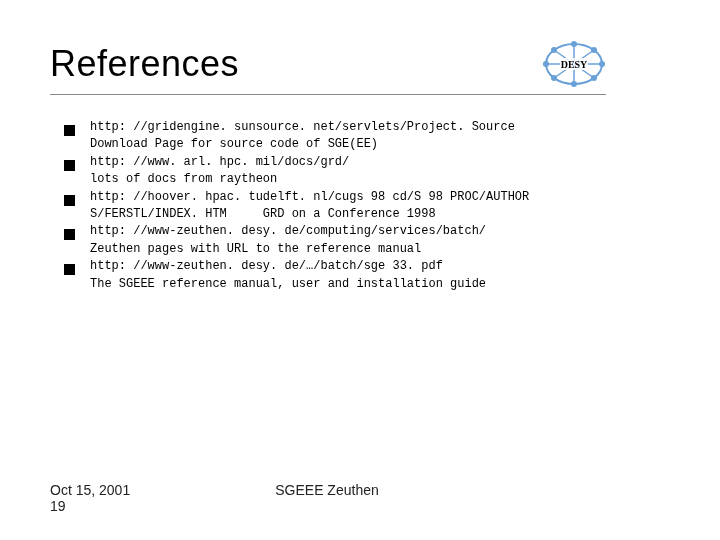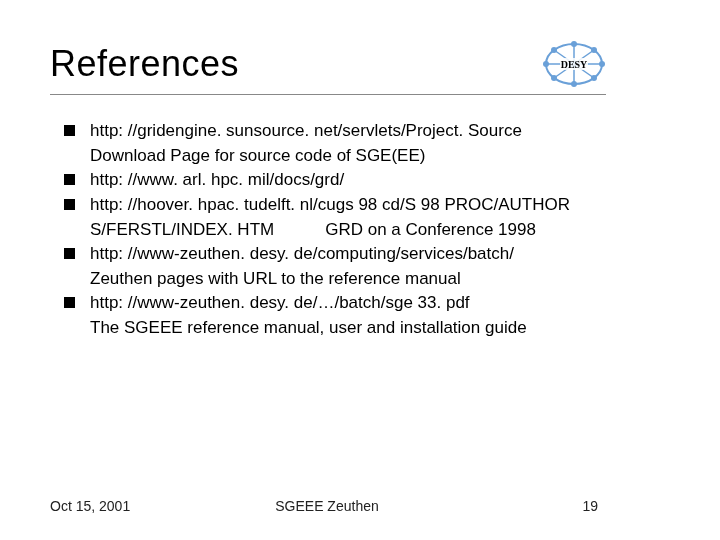--- a/index.html
+++ b/index.html
@@ -3,25 +3,25 @@
 <meta charset="utf-8">
 <style>
   * { margin: 0; padding: 0; box-sizing: border-box; }
   html, body { width: 720px; height: 540px; background: #fff; font-family: Verdana, Geneva, sans-serif; color: #000; }
   .slide { position: relative; width: 648px; height: 540px; padding: 40px 42px 30px 50px; }
   .header { display: flex; justify-content: space-between; align-items: center; margin-bottom: 6px; }
   .title { font-size: 36px; font-weight: 400; letter-spacing: 0.5px; }
   .logo { width: 64px; height: 48px; }
   .divider { border: none; border-top: 1px solid #888; margin-bottom: 24px; }
   .bullets { list-style: none; padding-left: 14px; }
-  .bullets li { position: relative; padding-left: 26px; font-size: 17px; line-height: 1.45; margin-bottom: 0; }
+  .bullets li { position: relative; padding-left: 26px; font-size: 12px; line-height: 1.45; margin-bottom: 0; font-family: Liberation Mono, monospace; }
   .bullets li .sq { position: absolute; left: 0; top: 6px; width: 11px; height: 11px; background: #000; }
   .bullets li .line1 { display: block; }
   .bullets li .line2 { display: block; }
-  .footer { position: absolute; left: 50px; right: 50px; bottom: 26px; display: flex; justify-content: space-between; font-size: 14px; color: #222; }
+  .footer { position: absolute; left: 50px; right: 50px; bottom: 26px; display: flex; justify-content: space-between; font-size: 14px; color: #222; flex-direction: column; }
   .footer .center { position: absolute; left: 6px; right: 0; text-align: center; }
   .footer .left, .footer .right { position: relative; z-index: 1; }
 </style>
 </head>
 <body>
 
 <div class="slide">
   <div class="header">
     <h1 class="title">References</h1>
     <svg class="logo" viewBox="0 0 64 48">
@@ -48,20 +48,21 @@
 
   <ul class="bullets">
     <li>
       <span class="sq"></span>
       <span class="line1">http: //gridengine. sunsource. net/servlets/Project. Source</span>
       <span class="line2">Download Page for source code of SGE(EE)</span>
     </li>
     <li>
       <span class="sq"></span>
       <span class="line1">http: //www. arl. hpc. mil/docs/grd/</span>
+      <span class="line2">lots of docs from raytheon</span>
     </li>
     <li>
       <span class="sq"></span>
       <span class="line1">http: //hoover. hpac. tudelft. nl/cugs 98 cd/S 98 PROC/AUTHOR</span>
       <span class="line2">S/FERSTL/INDEX. HTM   GRD on a Conference 1998</span>
     </li>
     <li>
       <span class="sq"></span>
       <span class="line1">http: //www-zeuthen. desy. de/computing/services/batch/</span>
       <span class="line2">Zeuthen pages with URL to the reference manual</span>

